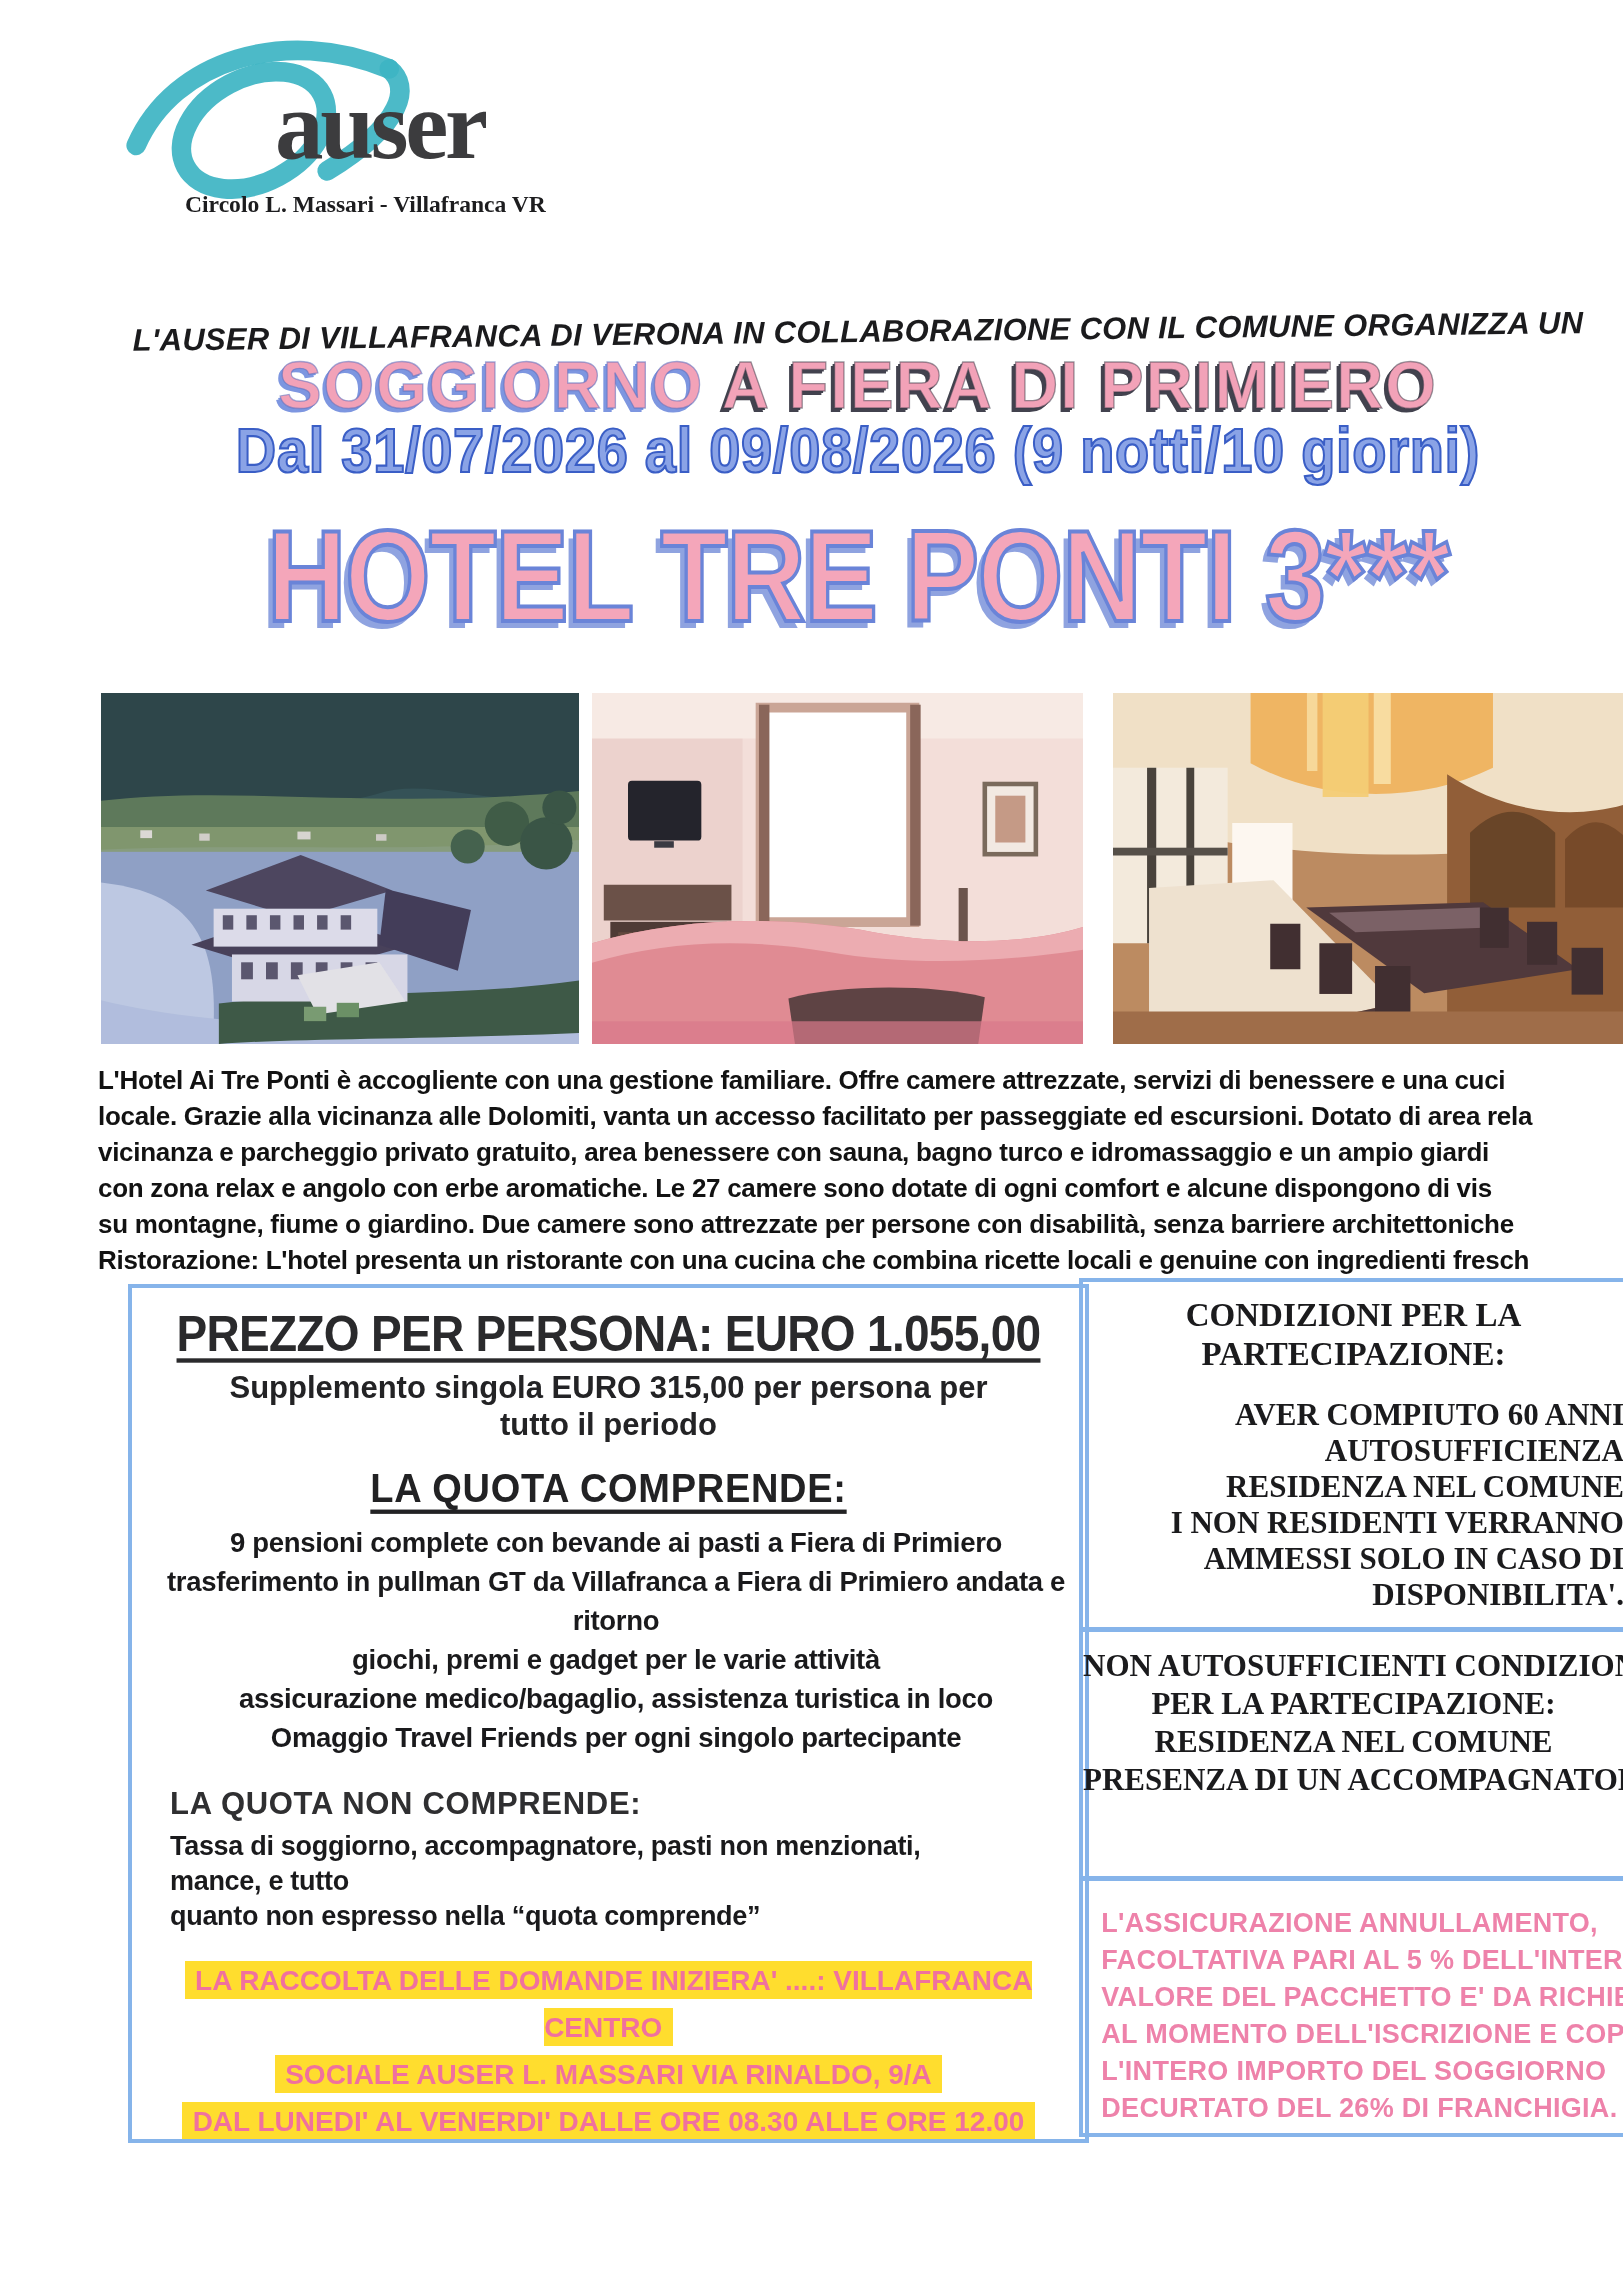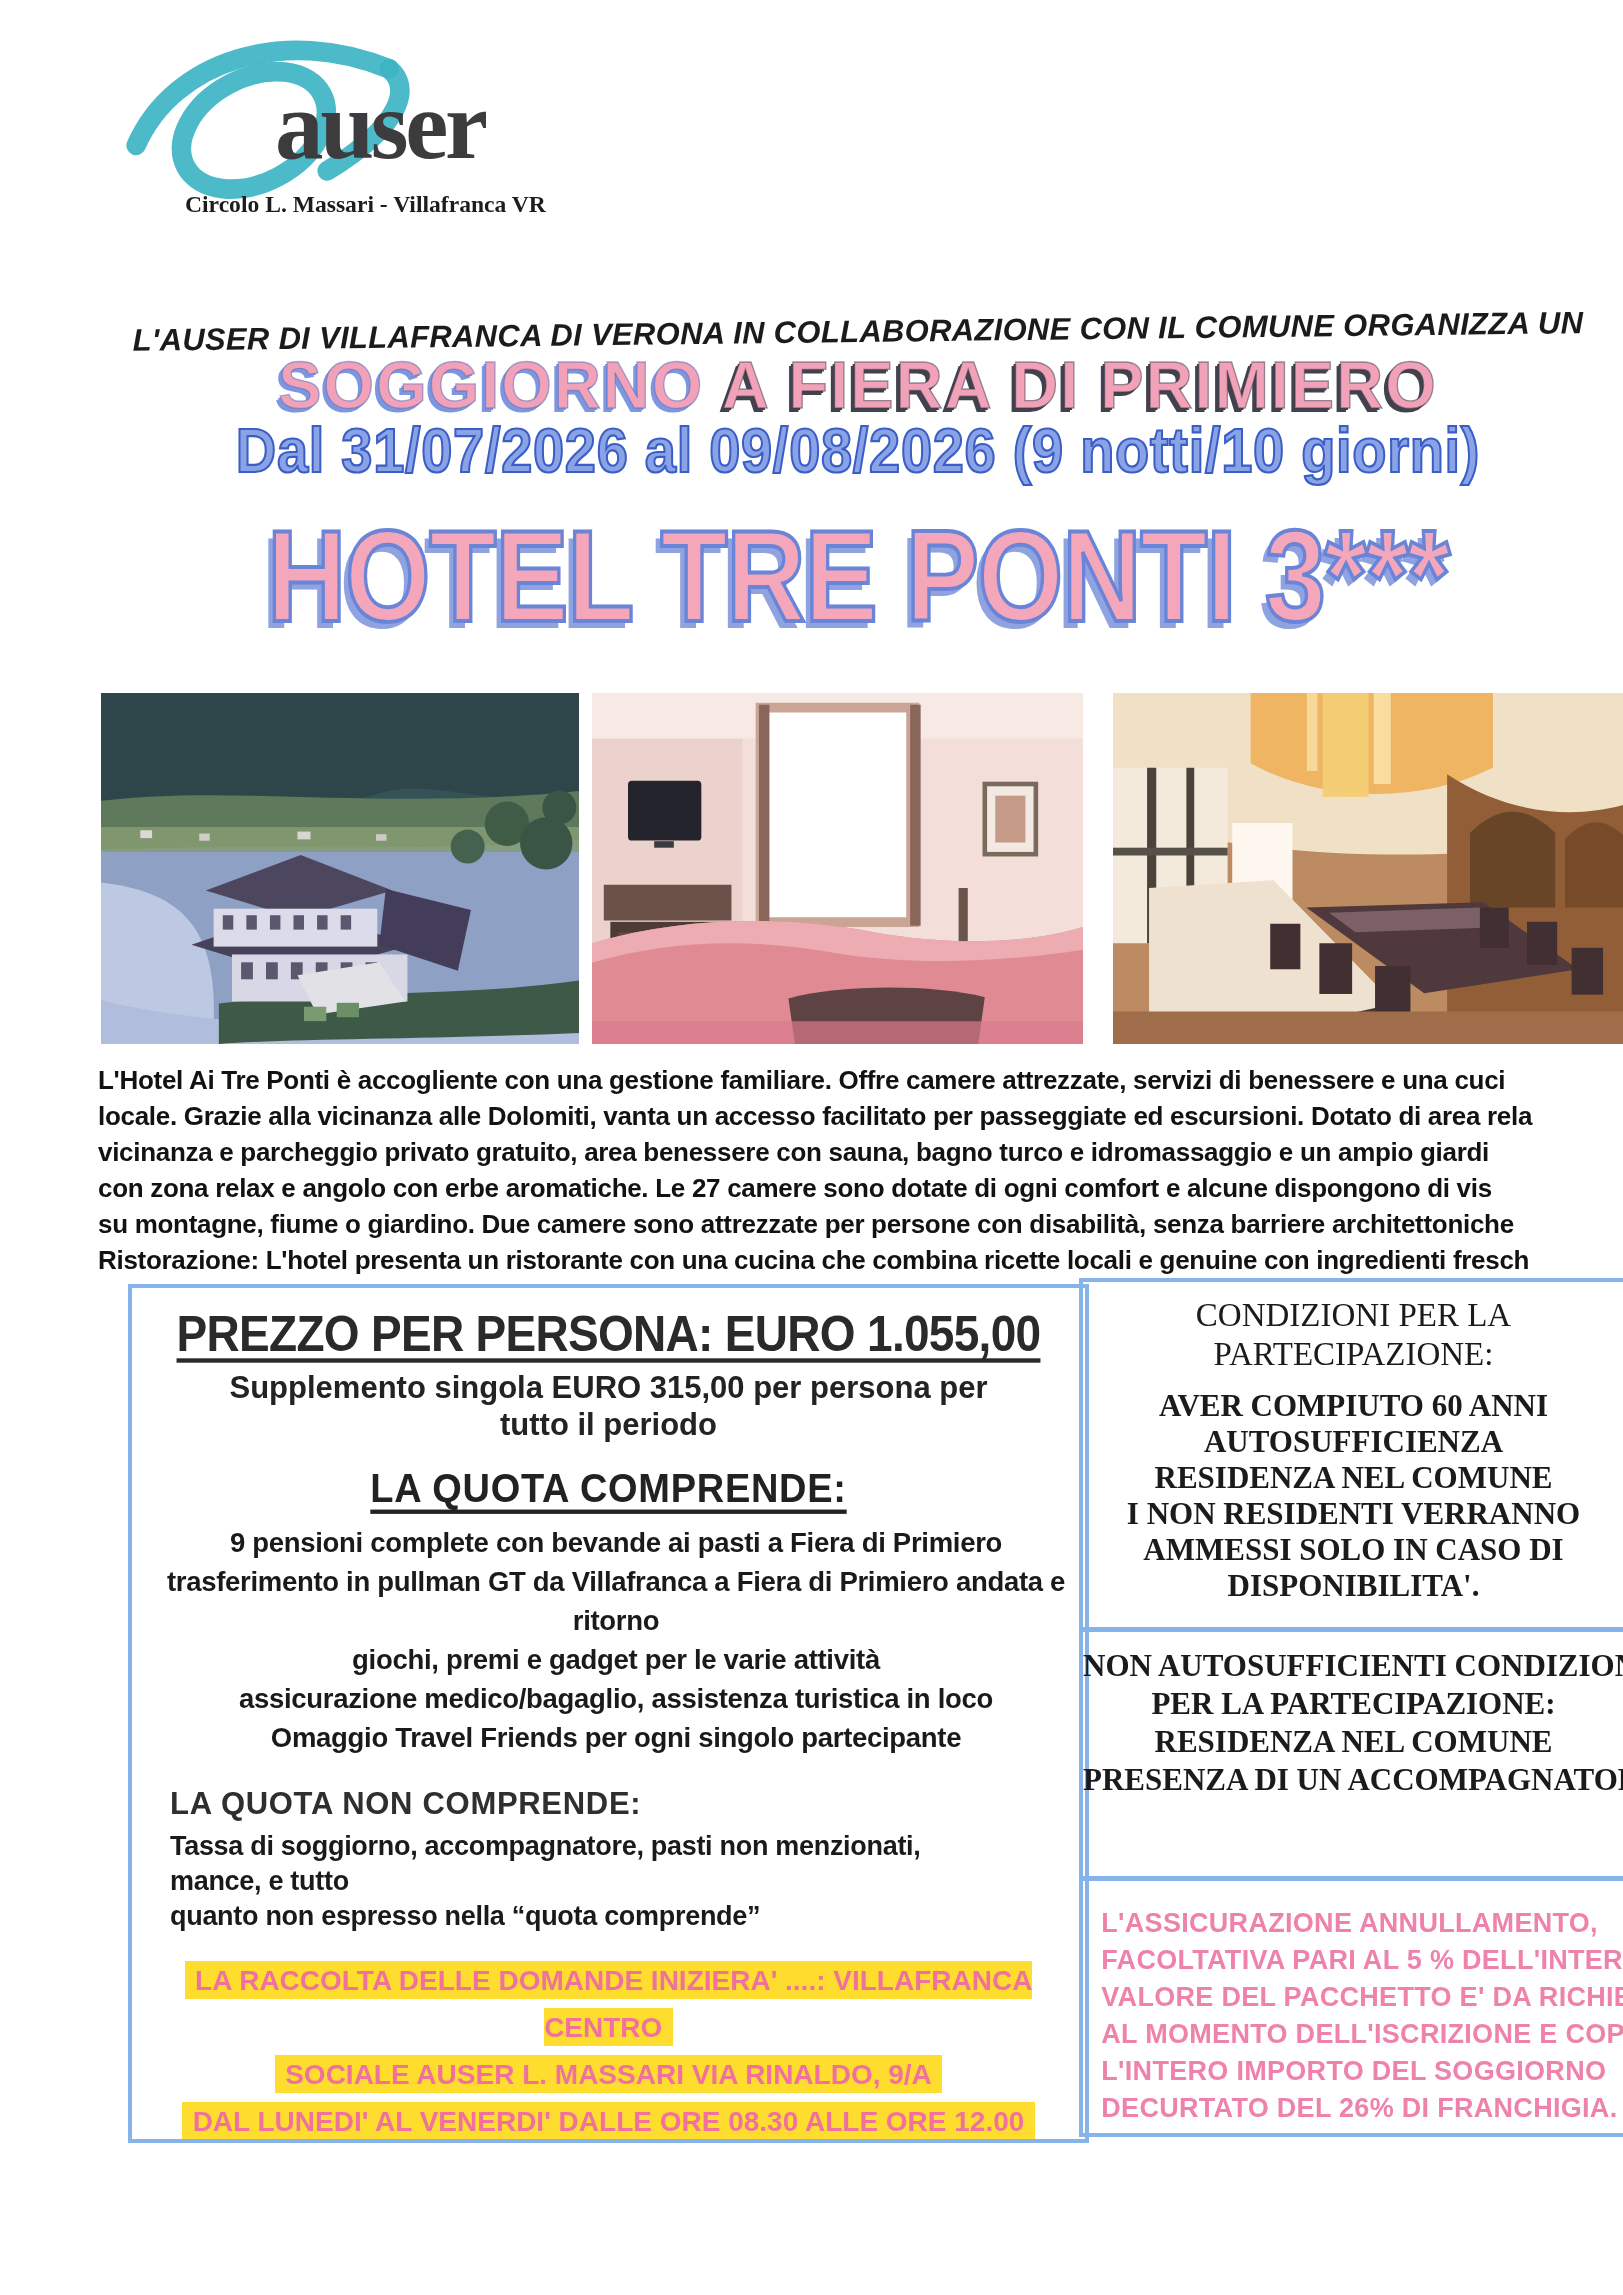--- a/index.html
+++ b/index.html
@@ -67,22 +67,22 @@
   .notice .nline span{display:inline;background:#ffdd2e;color:#f0719e;font-size:28px;
                       font-weight:900;padding:3.9px 10.5px;letter-spacing:0px;}
 
   
   .right-col{position:absolute;left:1079px;top:1278px;width:545px;height:859px;box-sizing:border-box;
              border-top:4.6px solid #86b4ea;border-left:4.6px solid #86b4ea;border-bottom:4.6px solid #86b4ea;
              font-family:"Liberation Serif",serif;overflow:hidden;}
   .rc-divider{position:absolute;left:0;right:0;height:4.6px;background:#86b4ea;}
   .rc-sec{position:absolute;left:0;right:0;text-align:center;overflow:hidden;}
   .sec-conditions{top:0;height:345px;}
-  .cond-head{margin-top:14.4px;font-size:33px;line-height:39px;font-weight:normal;color:#1b1b1d;}
-  .cond-lines{margin-top:14px;}
+  .cond-head{margin-top:14.4px;font-size:33px;line-height:39px;font-weight:bold;color:#1b1b1d;}
+  .cond-lines{margin-top:23px;text-align:right;}
   .cond-lines .cline{font-size:31px;line-height:36px;font-weight:bold;color:#1b1b1d;}
   .sec-nonauto{top:354px;height:236px;}
   .nonauto-lines{margin-top:10.5px;}
   .nonauto-lines .cline{font-size:31px;line-height:38px;font-weight:bold;color:#1b1b1d;white-space:nowrap;}
   .sec-insurance{top:599px;height:255px;text-align:left;font-family:"Liberation Sans",sans-serif;}
   .ins-lines{margin:23.6px 0 0 18.3px;}
   .ins-lines .iline{font-size:27px;line-height:37px;font-weight:bold;color:#ee82aa;
                     letter-spacing:0.3px;white-space:nowrap;}
 </style>
 </head>

